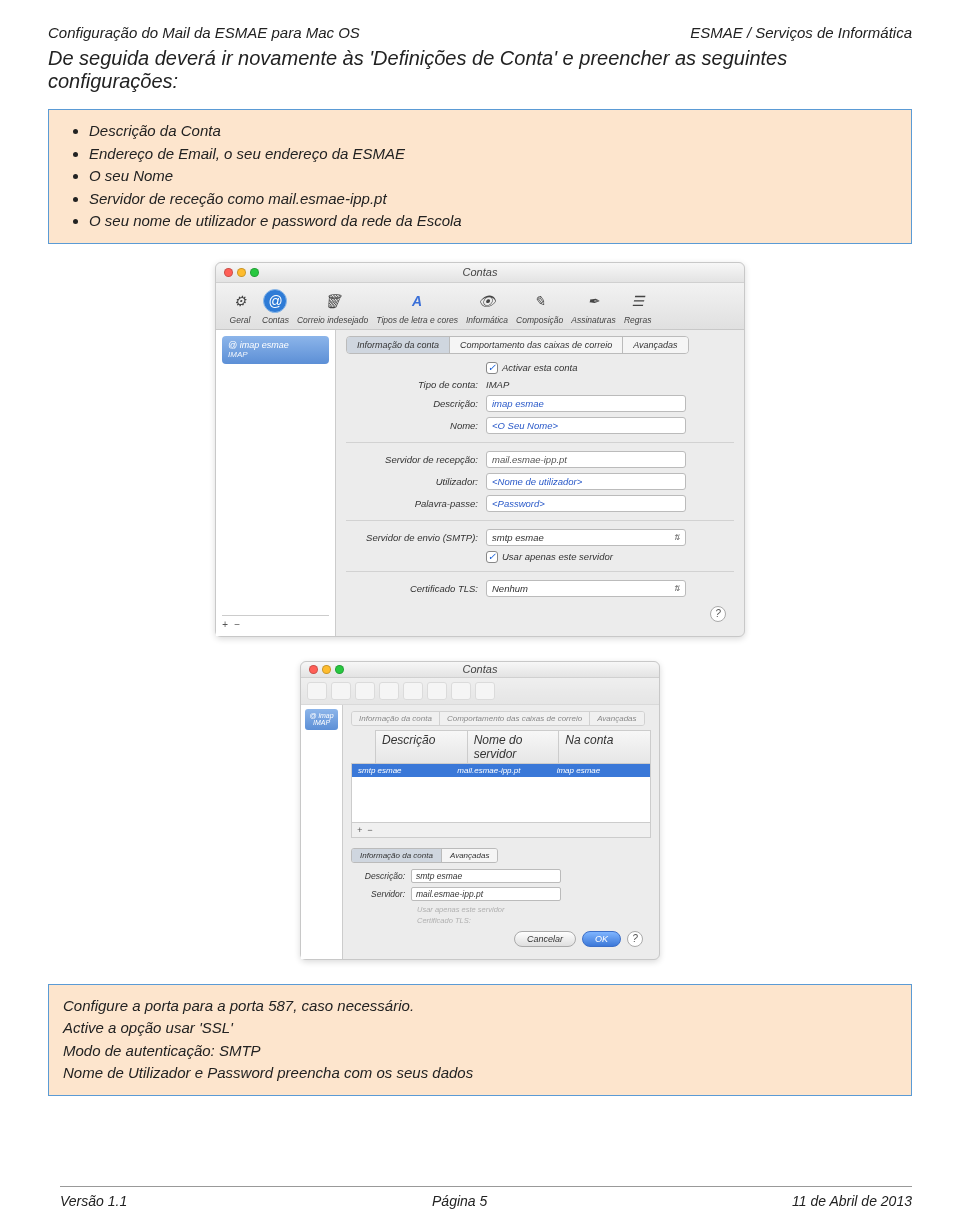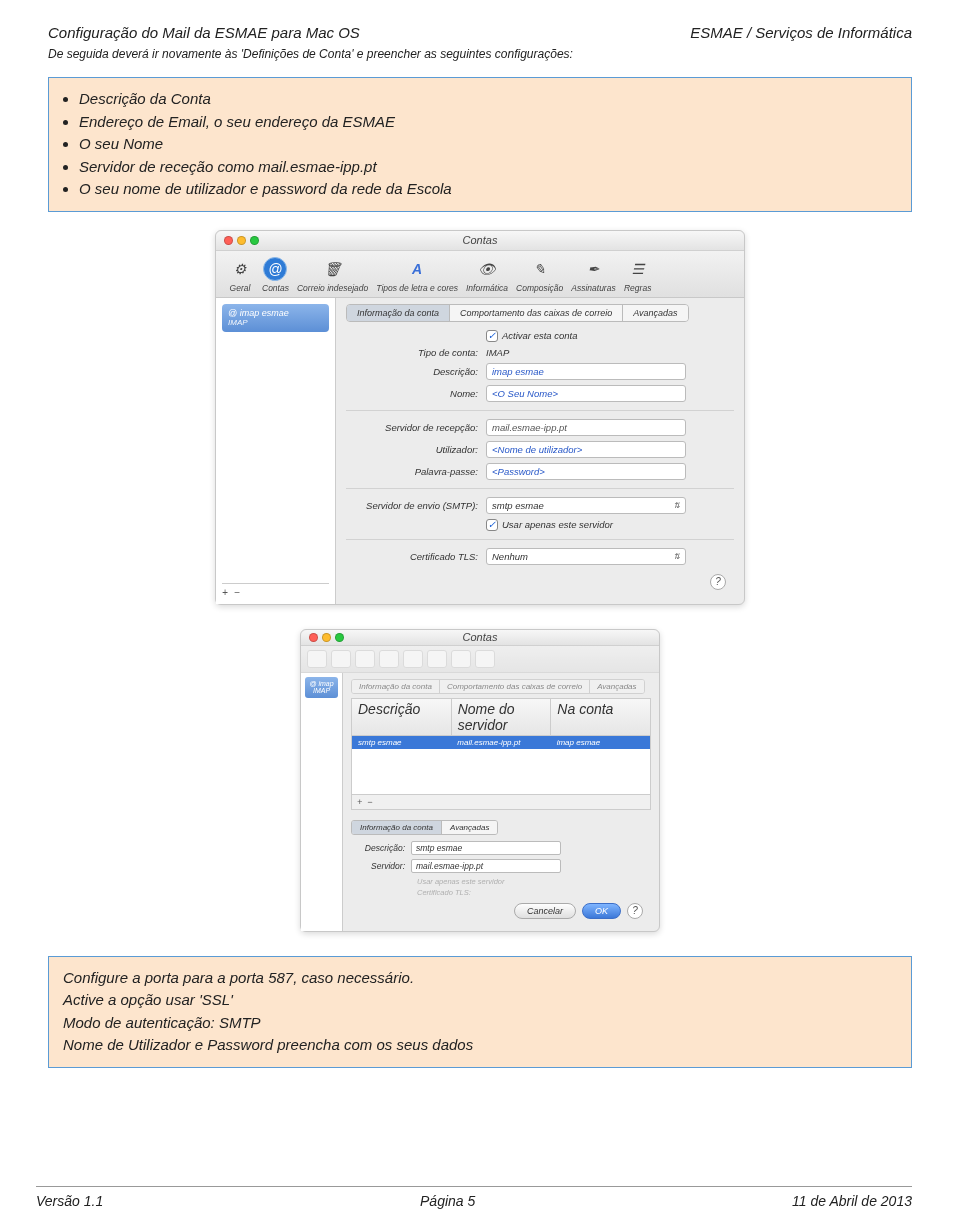--- a/index.html
+++ b/index.html
@@ -17,32 +17,32 @@
     position: relative;
     font-style: italic;
   }
   .hdr-row {
     display: flex;
     justify-content: space-between;
     font-size: 15px;
     margin-bottom: 6px;
   }
   .intro {
-    font-size: 12px;
+    font-size: 20px;
     margin-bottom: 16px;
   }
   .infobox {
     border: 1px solid #5b9bd5;
     background: #fde5cd;
     padding: 10px 14px 10px 14px;
     margin-bottom: 18px;
   }
   .infobox ul {
     list-style: disc;
-    margin-left: 16px;
+    margin-left: 26px;
     font-size: 15px;
     line-height: 1.5;
   }
   .imgwrap { text-align: center; margin: 6px 0 24px 0; }
   .midtext { font-size: 16px; margin: 14px 0 12px 0; }
 
   
   .win1 {
     width: 530px;
     margin: 0 auto;
@@ -174,21 +174,21 @@
     width: 42px; background:#fff; border-right:1px solid #ccc; padding:4px; text-align:center;
   }
   .side2 .ac {
     background: linear-gradient(#8cb5ea,#5c8fd6); color:#fff; border-radius:3px;
     padding:3px 2px; font-size:7px; line-height:1.1;
   }
   .main2 { flex:1; padding: 6px 8px; display:flex; flex-direction:column; }
   .segtabs2 { display:flex; border:1px solid #bbb; border-radius:3px; overflow:hidden; width:fit-content; margin-bottom:4px; font-size:8px; opacity:.55; }
   .segtabs2 .t { padding:2px 7px; background:#f5f5f5; border-right:1px solid #bbb; }
   .segtabs2 .t:last-child{border-right:none}
-  .tblhead { display:flex; background: linear-gradient(#f7f7f7,#e6e6e6); border:1px solid #ccc; border-bottom:none; font-size:14px; }
+  .tblhead { display:flex; background: linear-gradient(#f7f7f7,#e6e6e6); border:1px solid #ccc; border-bottom:none; font-size:12px;margin-left:24px; }
   .tblhead div { padding:2px 6px; border-right:1px solid #ccc; flex:1; }
   .tblhead div:last-child{border-right:none}
   .tblbody { border:1px solid #ccc; background:#fff; height: 60px; }
   .tblrow { display:flex; background:#3a78d8; color:#fff; font-size:8px; }
   .tblrow div { padding:2px 6px; flex:1; }
   .tblfoot { border:1px solid #ccc; border-top:none; background:#f0f0f0; display:flex; gap:5px; padding:2px 5px; color:#555; }
   .lowertabs {
     display:flex; border:1px solid #bbb; border-radius:3px; overflow:hidden; width:fit-content;
     margin-top:10px; font-size:8px;
   }
@@ -211,21 +211,21 @@
   
   .page-footer {
     border-top: 1px solid #999;
     margin-top: 20px;
     padding-top: 6px;
     display: flex;
     justify-content: space-between;
     font-size: 14px;
     position: absolute;
     bottom: 20px;
-    left: 36px;
+    left: 60px;
     right: 48px;
   }
 </style>
 </head>
 <body>
 
 <div class="page">
 
   <div class="hdr-row">
     <span>Configuração do Mail da ESMAE para Mac OS</span>

